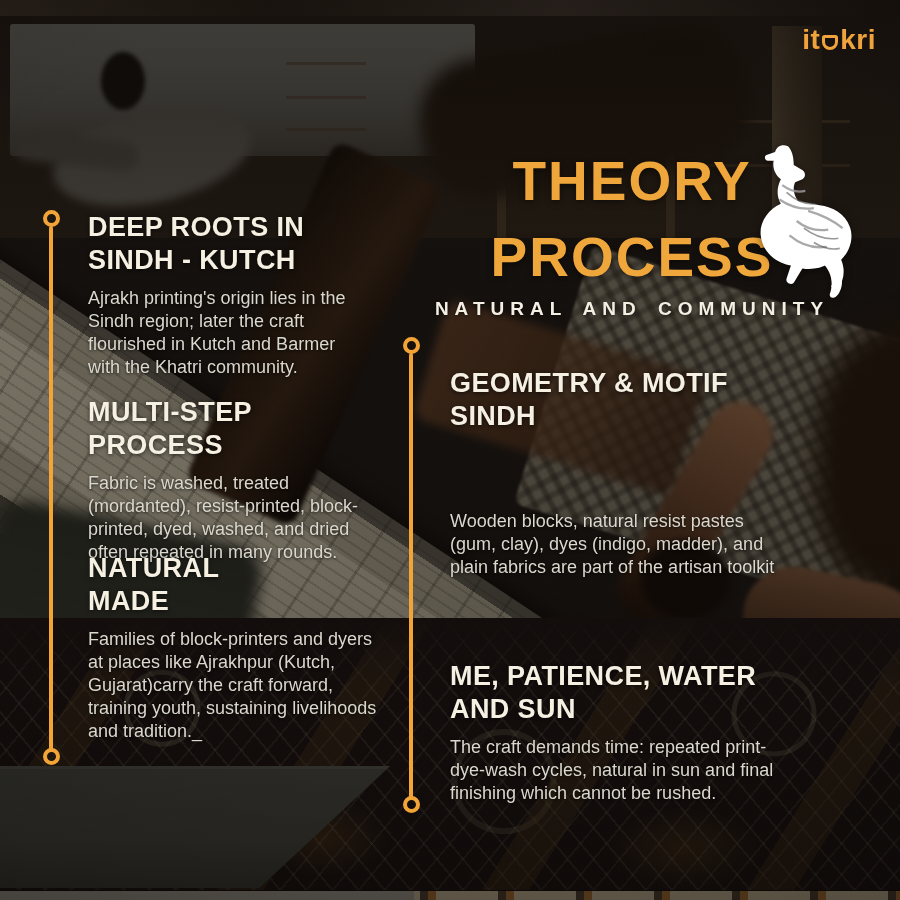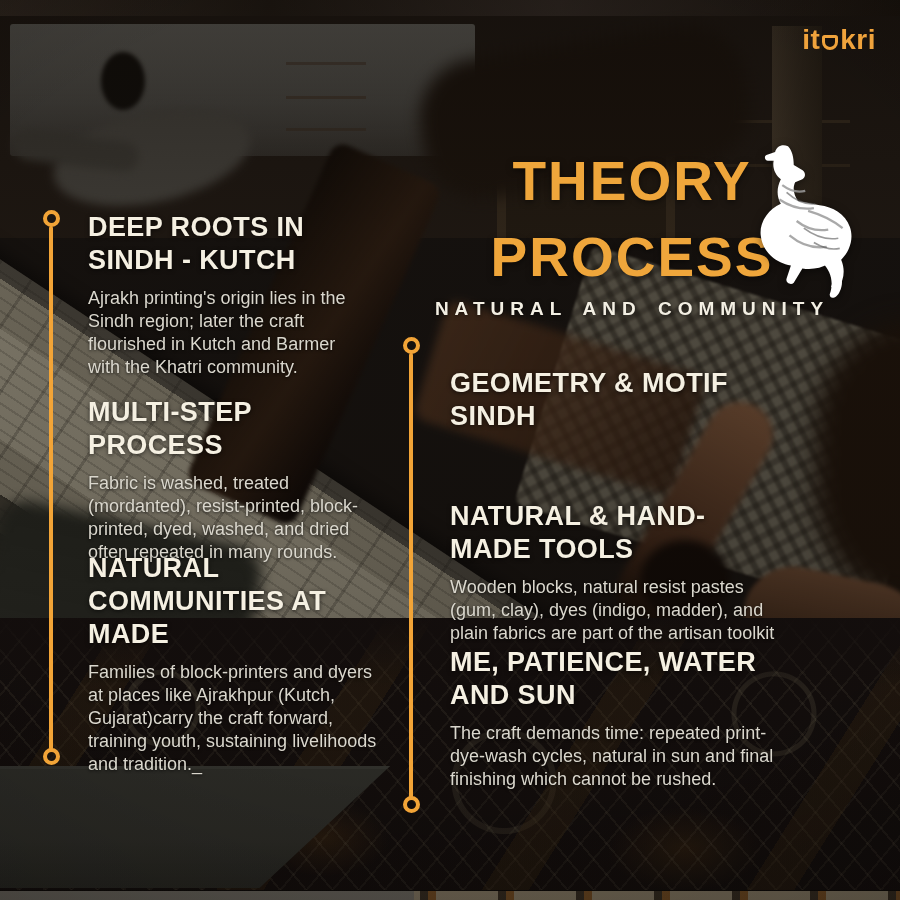--- a/index.html
+++ b/index.html
@@ -113,21 +113,21 @@
     border-radius:50%;background:transparent;}
   .dot-lt{left:43px;top:210px;} .dot-lb{left:43px;top:748px;}
   .dot-rt{left:403px;top:337px;} .dot-rb{left:403px;top:796px;}
 
   .sec{position:absolute;}
   .sL1{left:88px;top:211px;width:330px;}
   .sL2{left:88px;top:396px;width:330px;}
   .sL3{left:88px;top:552px;width:334px;}
   .sR1{left:450px;top:354px;width:440px;margin-top:13px;}
   .sR2{left:450px;top:500px;width:440px;}
-  .sR3{left:450px;top:646px;width:440px;}
+  .sR3{left:450px;top:660px;width:440px;}
   .h{font-size:27px;line-height:33px;font-weight:700;letter-spacing:.4px;
     color:var(--heading,#F5F0E2);text-shadow:0 1px 4px rgba(0,0,0,.65);}
   .b{margin-top:10px;font-size:18px;line-height:23px;font-weight:400;
     color:var(--body,#DAD7CD);white-space:pre-line;text-shadow:0 1px 3px rgba(0,0,0,.7);}
 </style>
 </head>
 <body>
 
 <div class="canvas">
 
@@ -202,41 +202,36 @@
           <div>SINDH - KUTCH</div>
         </div>
       <div class="b">Ajrakh printing's origin lies in the
 Sindh region; later the craft
 flourished in Kutch and Barmer
 with the Khatri community.</div>
     </div>
     <div class="sec sL3">
       <div class="h">
           <div>NATURAL</div>
-          <div>COMMUNITIES AT</div>
           <div>MADE</div>
         </div>
       <div class="b">Families of block-printers and dyers
 at places like Ajrakhpur (Kutch,
 Gujarat)carry the craft forward,
 training youth, sustaining livelihoods
 and tradition._</div>
     </div>
 
     <div class="sec sR1">
       <div class="h">
           <div>GEOMETRY &amp; MOTIF</div>
           <div>SINDH</div>
         </div>
     </div>
     <div class="sec sR2">
-      <div class="h">
-          <div>NATURAL &amp; HAND-</div>
-          <div>MADE TOOLS</div>
-        </div>
       <div class="b">Wooden blocks, natural resist pastes
 (gum, clay), dyes (indigo, madder), and
 plain fabrics are part of the artisan toolkit</div>
     </div>
     <div class="sec sR3">
       <div class="h">
           <div>ME, PATIENCE, WATER</div>
           <div>AND SUN</div>
         </div>
       <div class="b">The craft demands time: repeated print-

